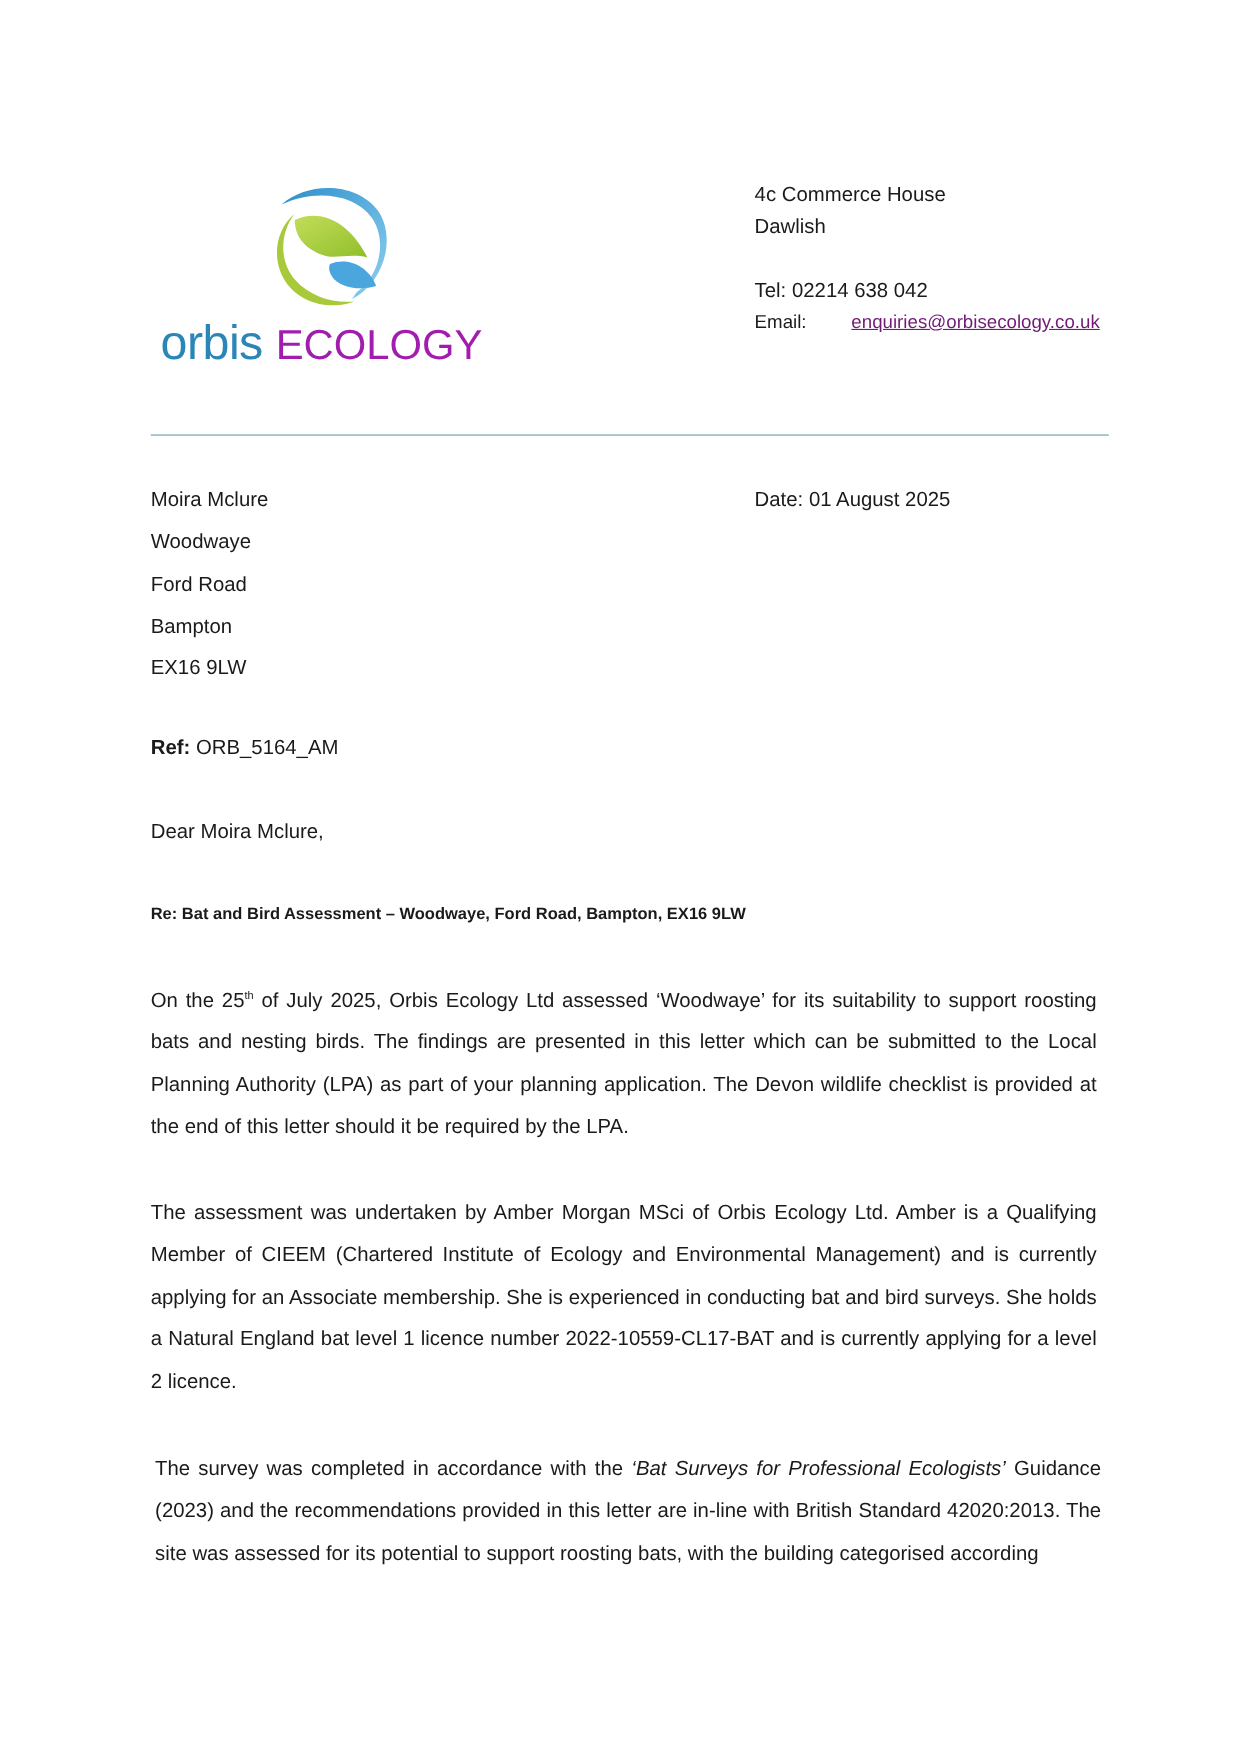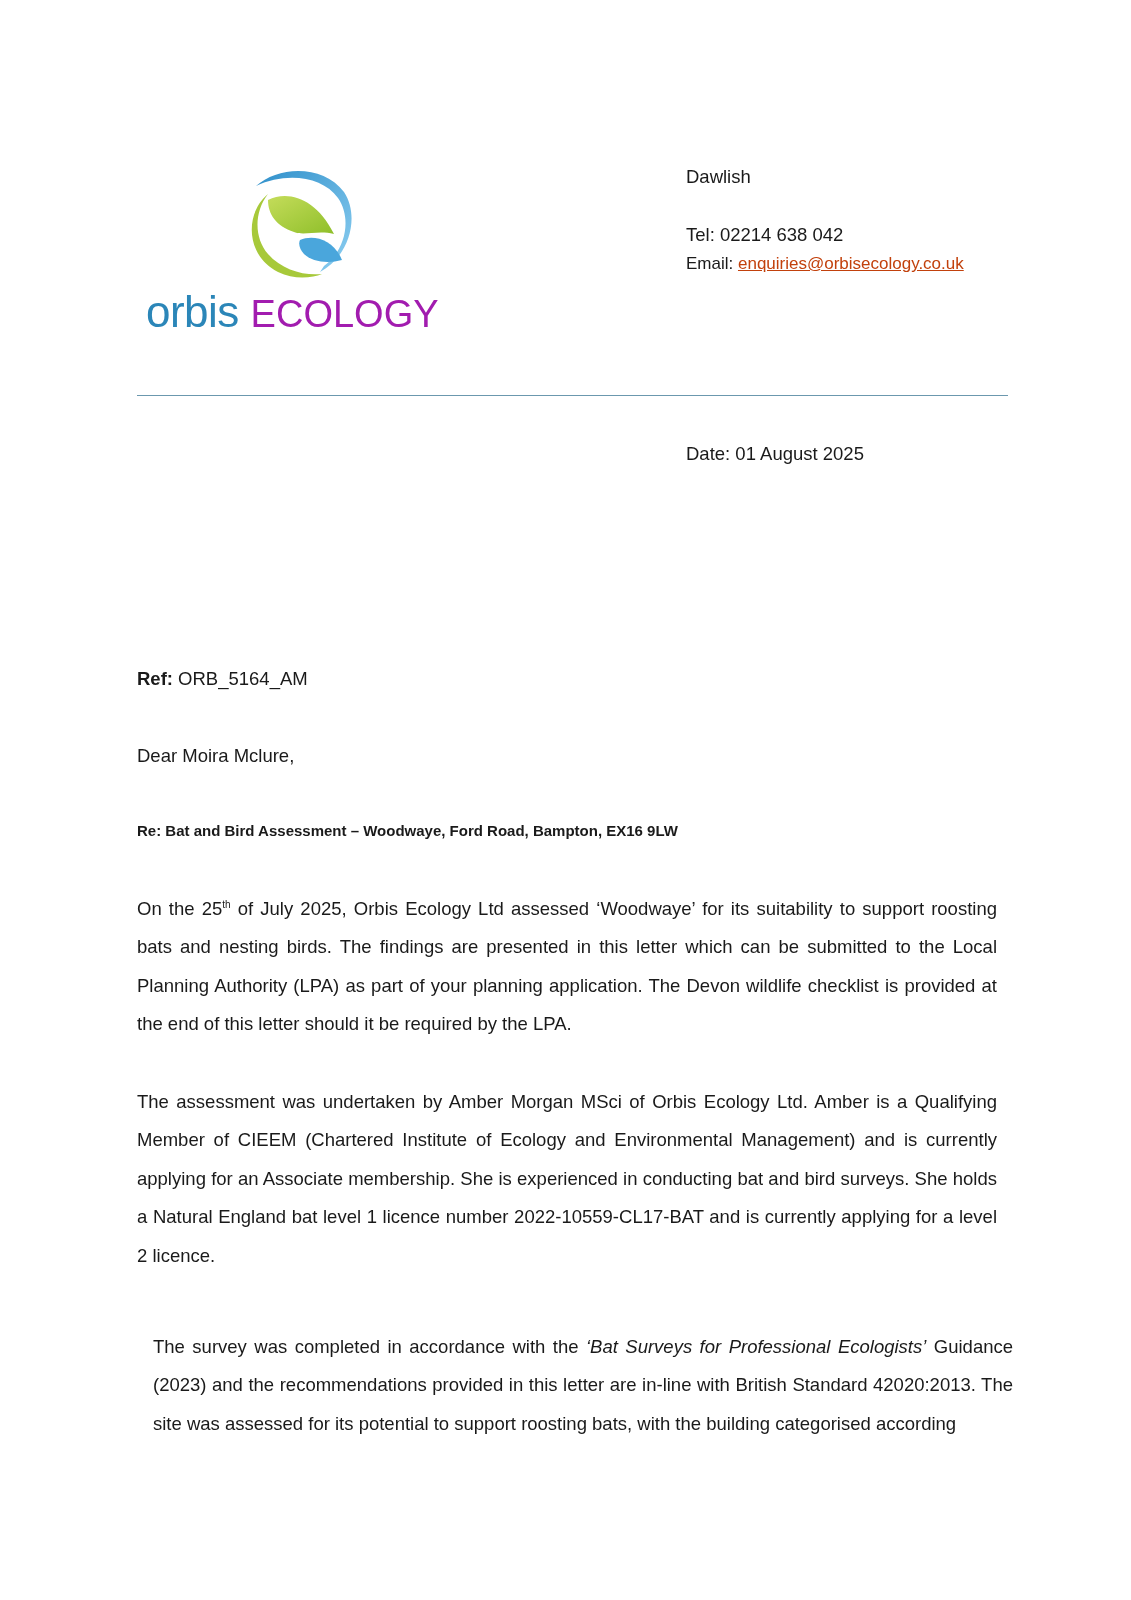--- a/index.html
+++ b/index.html
@@ -10,21 +10,21 @@
   .logo { position: absolute; left: 146px; top: 164px; width: 300px; height: 180px; }
   .logo svg.mark { position: absolute; left: 92px; top: 0; width: 122px; height: 118px; }
   .logo-word { position: absolute; left: 0; top: 126px; white-space: nowrap; font-size: 44px; line-height: 44px; letter-spacing: -0.5px; }
   .logo-word .orbis { color: #2b86b8; font-weight: normal; text-align: center; }
   .logo-word .eco { color: #a21caf; font-size: 38px; letter-spacing: 0px; }
 
   .addr { position: absolute; left: 686px; top: 162px; font-size: 18.5px; line-height: 29px; }
   .addr .line { display: block; white-space: nowrap; }
   .addr .gap { height: 29px; }
   .addr .email { font-size: 17px; }
-  .addr a { color: #c2410c; text-decoration: underline; }
+  .addr a { color: #701a75; text-decoration: underline; margin-left: 36px; }
 
   .divider { position: absolute; left: 137px; top: 395px; width: 871px; height: 0; border-top: 1.5px solid #6b98ae; }
 
   .recipient { position: absolute; left: 137px; top: 435px; font-size: 18.5px; line-height: 38.3px; }
   .recipient .line { display: block; white-space: nowrap; }
   .date { position: absolute; left: 686px; top: 435px; font-size: 18.5px; line-height: 38px; white-space: nowrap; }
 
   .ref { position: absolute; left: 137px; top: 668px; font-size: 18.5px; white-space: nowrap; }
   .ref b { font-weight: bold; }
   .salutation { position: absolute; left: 137px; top: 745px; font-size: 18.5px; white-space: nowrap; }
@@ -62,36 +62,44 @@
 
       <path d="M62 76 C76 70, 96 76, 104 96 C90 100, 74 98, 66 90 C62 86, 60 80, 62 76 Z" fill="#4aa6dc"></path>
     </svg>
     <div class="logo-word">
       <span class="orbis">orbis</span>
       <span class="eco">ECOLOGY</span>
     </div>
   </div>
 
   <div class="addr">
+    <span class="line">4c Commerce House</span>
     <span class="line">Dawlish</span>
     <div class="gap"></div>
     <span class="line"><span>Tel: </span><span>02214 638 042</span></span>
     <span class="line email"><span>Email: </span><a href="#">enquiries@orbisecology.co.uk</a></span>
   </div>
 
   <div class="divider"></div>
 
+  <div class="recipient">
+    <span class="line">Moira Mclure</span>
+    <span class="line">Woodwaye</span>
+    <span class="line">Ford Road</span>
+    <span class="line">Bampton</span>
+    <span class="line">EX16 9LW</span>
+  </div>
 
   <div class="date">Date: 01 August 2025</div>
 
   <div class="ref"><b>Ref:</b><span> ORB_5164_AM</span></div>
 
   <div class="salutation">Dear Moira Mclure,</div>
 
   <div class="subject">Re: Bat and Bird Assessment – Woodwaye, Ford Road, Bampton, EX16 9LW</div>
 
   <p class="para p1" style="margin:0"><span>On the 25</span><sup>th</sup><span> of July 2025, Orbis Ecology Ltd assessed ‘Woodwaye’ for its suitability to support roosting bats and nesting birds. The findings are presented in this letter which can be submitted to the Local Planning Authority (LPA) as part of your planning application. The Devon wildlife checklist is provided at the end of this letter should it be required by the LPA.</span></p>
 
   <p class="para p2" style="margin:0">The assessment was undertaken by Amber Morgan MSci of Orbis Ecology Ltd. Amber is a Qualifying Member of CIEEM (Chartered Institute of Ecology and Environmental Management) and is currently applying for an Associate membership. She is experienced in conducting bat and bird surveys. She holds a Natural England bat level 1 licence number 2022-10559-CL17-BAT and is currently applying for a level 2 licence.</p>
 
-  <p class="para p3" style="margin:16px"><span>The survey was completed in accordance with the </span><i>‘Bat Surveys for Professional Ecologists’</i><span> Guidance (2023) and the recommendations provided in this letter are in-line with British Standard 42020:2013. The site was assessed for its potential to support roosting bats, with the building categorised according</span></p>
+  <p class="para p3" style="margin:4px"><span>The survey was completed in accordance with the </span><i>‘Bat Surveys for Professional Ecologists’</i><span> Guidance (2023) and the recommendations provided in this letter are in-line with British Standard 42020:2013. The site was assessed for its potential to support roosting bats, with the building categorised according</span></p>
 
 </div>
 
 </body></html>

